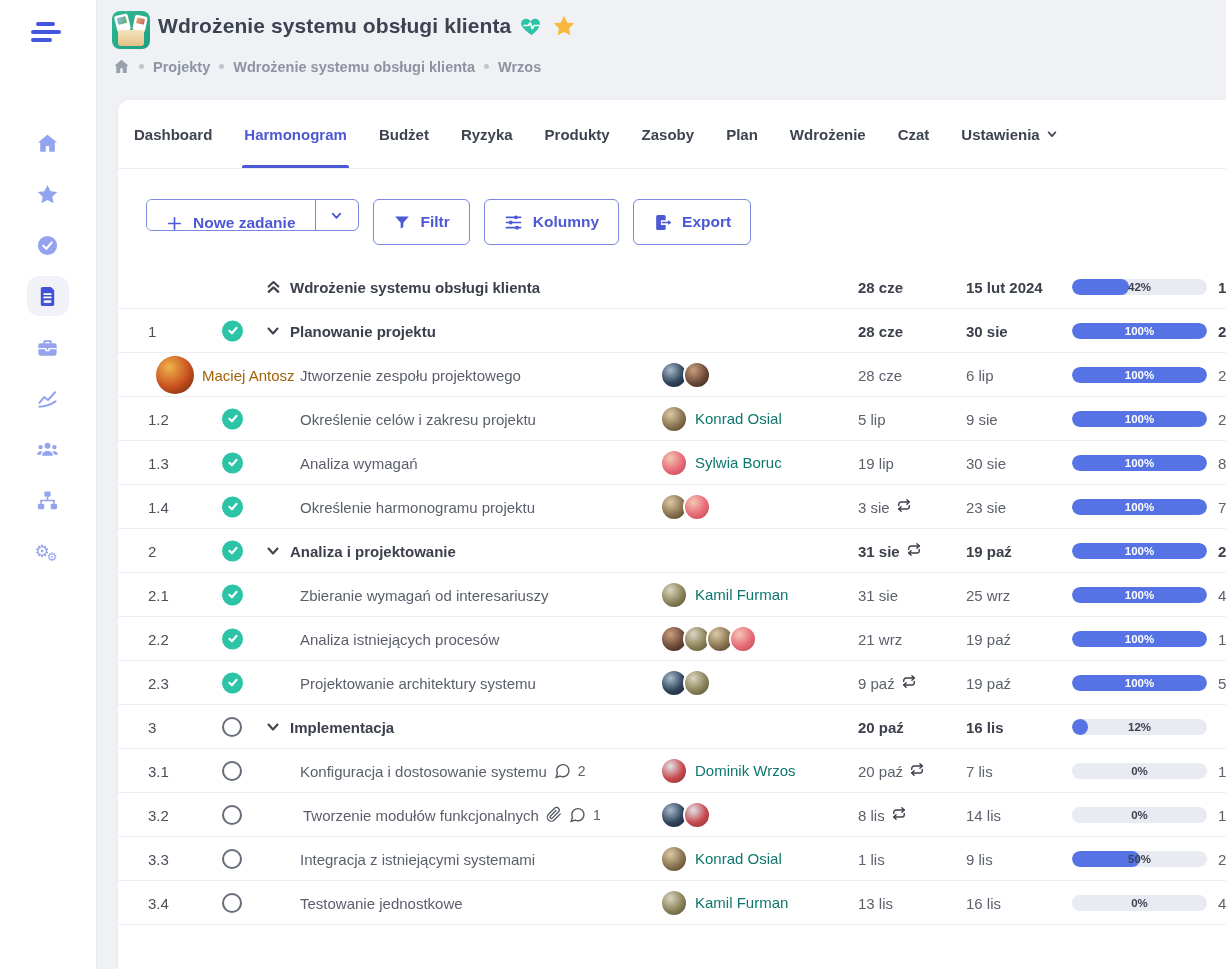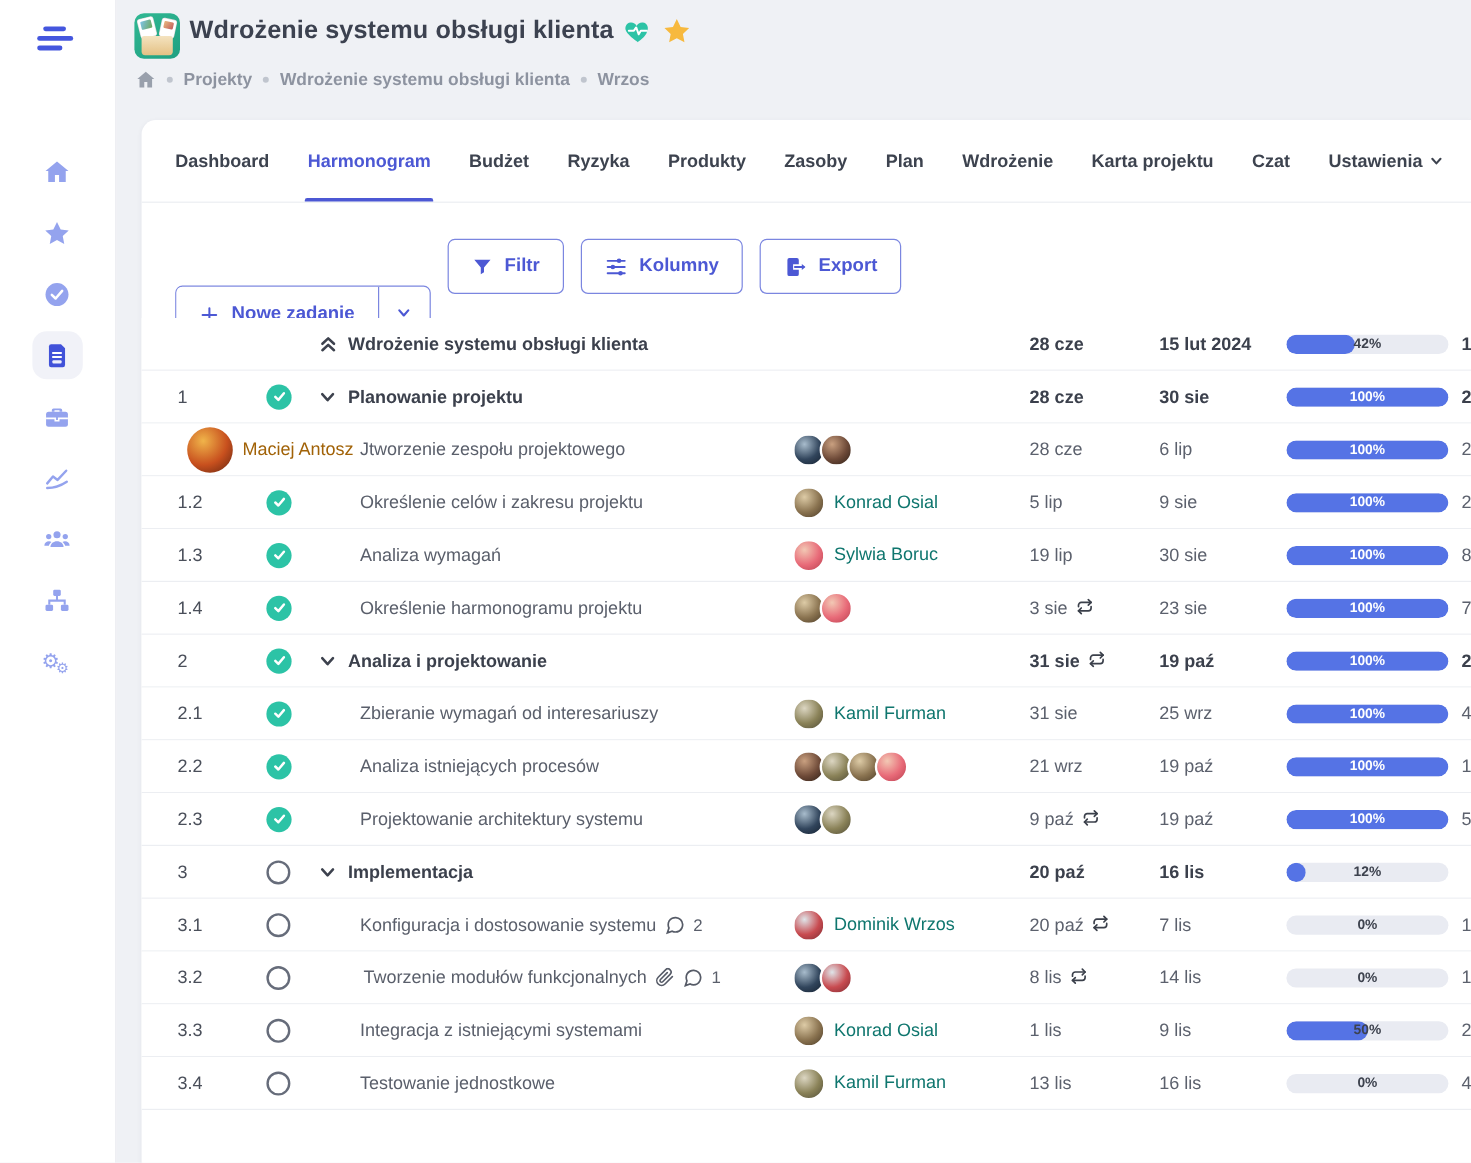--- a/index.html
+++ b/index.html
@@ -34,30 +34,30 @@
   .app-icon .photo2 i { position:absolute; left:2px; top:2px; right:2px; height:6px; background:linear-gradient(120deg,#e8b97f,#c35c5c); border-radius:1px; }
   .app-icon .folder { position:absolute; left:6px; bottom:3px; width:26px; height:16px; background:linear-gradient(#f4e3c0,#e4c184); border-radius:2px 2px 3px 3px; }
   .title-row { position:absolute; left:61px; top:14px; display:flex; align-items:center; gap:9px; }
   .page-title { font-size:21px; font-weight:bold; color:#3c4250; letter-spacing:.1px; }
   .breadcrumb { position:absolute; left:16px; top:58px; display:flex; align-items:center; gap:9px; font-size:14.5px; font-weight:bold; color:#8d93a0; }
   .breadcrumb .dot { width:5px; height:5px; border-radius:50%; background:#c0c5ce; }
   .breadcrumb .crumb { cursor:pointer; }
   
   .card { position:absolute; left:118px; top:100px; width:1108px; bottom:-8px; background:#fff; border-radius:12px 0 0 0; box-shadow:0 1px 4px rgba(40,45,80,.05); }
   
-  .tabs { height:69px; border-bottom:1px solid #eceef2; display:flex; align-items:stretch; padding-left:28px; gap:32px; }
+  .tabs { height:69px; border-bottom:1px solid #eceef2; display:flex; align-items:stretch; padding-left:16px; gap:32px; }
   .tab { display:flex; align-items:center; gap:6px; font-size:15px; font-weight:bold; color:#3d434f; cursor:pointer; position:relative; white-space:nowrap; }
   .tab.active { color:var(--accent); }
   .tab.active::after { content:""; position:absolute; left:-2px; right:-2px; bottom:0; height:3px; background:var(--accent); border-radius:2px 2px 0 0; }
   .tab svg { width:12px; height:12px; }
   
   .toolbar { height:96px; padding:30px 0 0 28px; display:flex; gap:14px; }
   .btn { height:46px; border:1px solid #7b86e0; border-radius:6px; background:#fff; color:var(--accent);
     font-size:15.5px; font-weight:bold; display:flex; align-items:center; gap:10px; padding:0 19px; cursor:pointer; font-family:inherit; }
-  .split { display:flex; height:44px; border:1px solid #7b86e0; border-radius:6px; overflow:hidden;margin-top:39px; }
+  .split { display:flex; height:32px; border:1px solid #7b86e0; border-radius:6px; overflow:hidden; }
   .split .btn { border:none; border-radius:0; }
   .split .caret-part { width:43px; display:flex; align-items:center; justify-content:center; border-left:1px solid #7b86e0; cursor:pointer; }
   .btn svg, .caret-part svg { flex:none; }
   
   .grid { position:relative; }
   .thead { position:relative; height:40px; border-bottom:1px solid #e2e4ea; }
   .thead span { position:absolute; top:11px; font-size:14px; font-weight:bold; color:#3d424e; }
   .row { position:relative; height:44px; border-bottom:1px solid #eceef2; background:#fff; }
   .cell { position:absolute; top:50%; transform:translateY(-50%); }
   .wbs { left:30px; font-size:15px; color:#4a4f5a; }
@@ -223,23 +223,20 @@
       <div class="tab">
         <span>Zasoby</span>
       </div>
       <div class="tab">
         <span>Plan</span>
       </div>
       <div class="tab">
         <span>Wdrożenie</span>
       </div>
       <div class="tab">
-        <span>Karta projektu</span>
-      </div>
-      <div class="tab">
         <span>Czat</span>
       </div>
       <div class="tab">
         <span>Ustawienia</span>
         <svg viewBox="0 0 14 14" fill="none" stroke="#3d434f" stroke-width="2" stroke-linecap="round" stroke-linejoin="round">
           <polyline points="3 5 7 9.5 11 5"></polyline>
         </svg>
       </div>
     </div>
 

